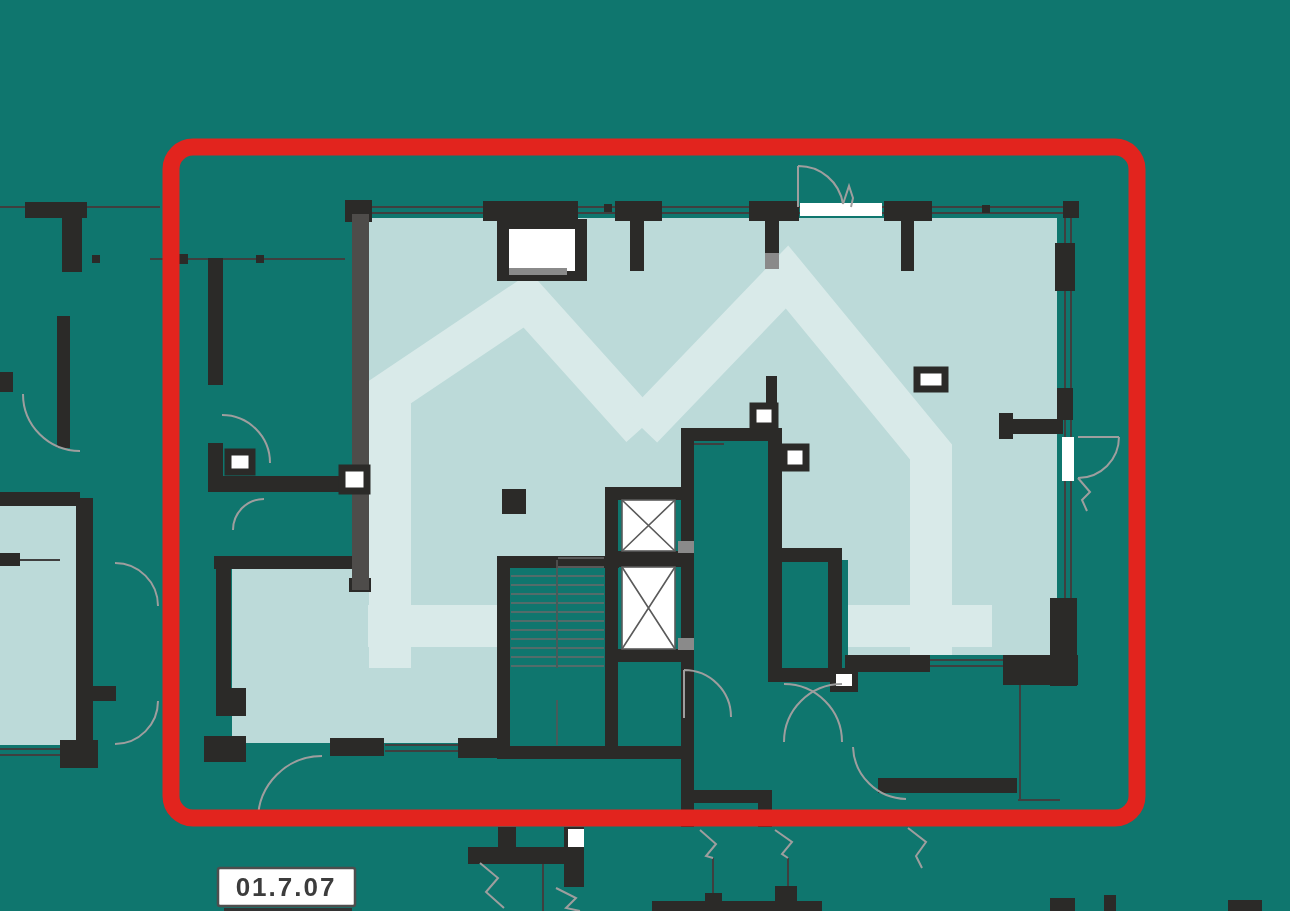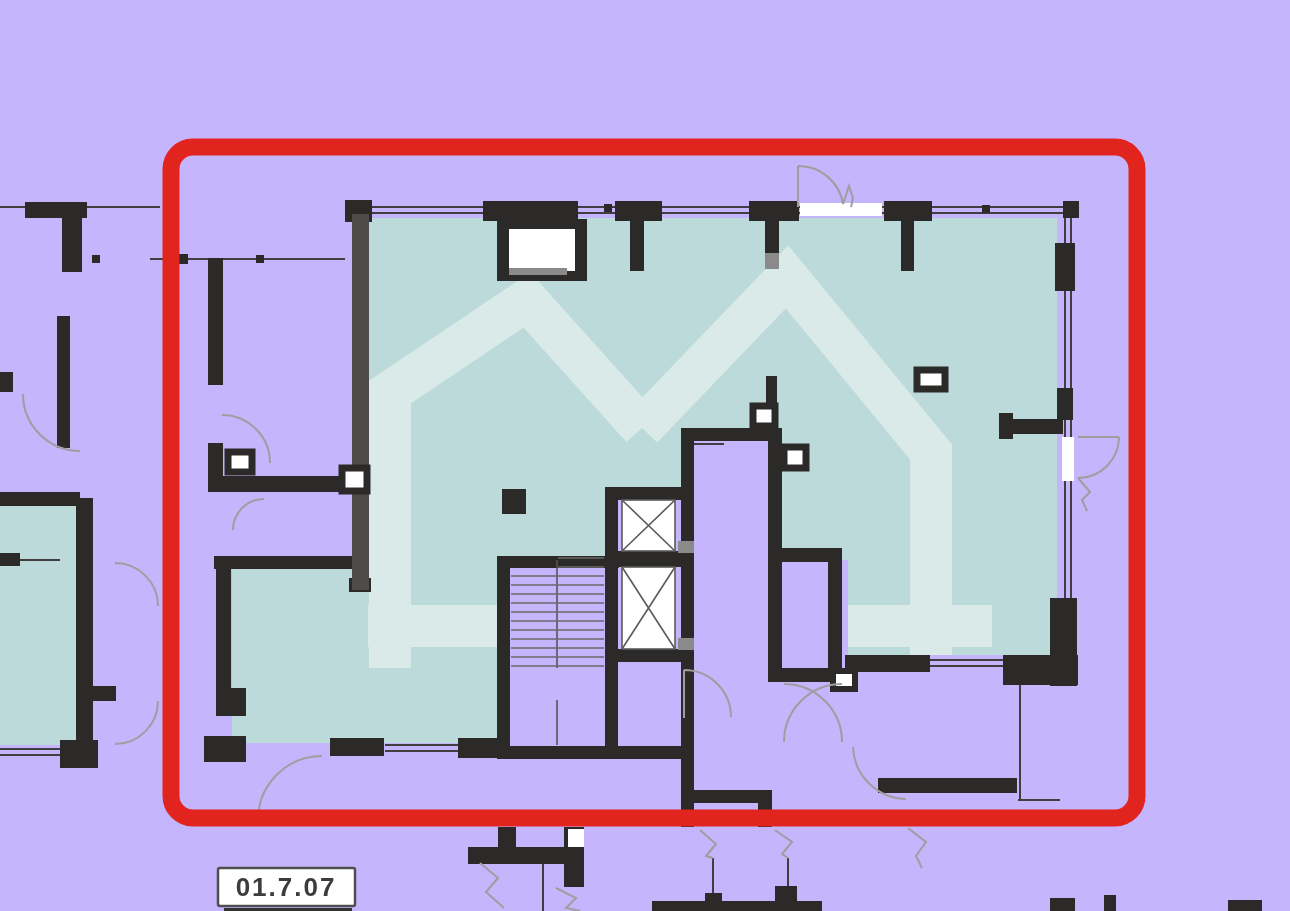--- a/index.html
+++ b/index.html
@@ -1,17 +1,17 @@
 <!DOCTYPE html>
 <html><head>
 <meta charset="utf-8">
 <style>
   html,body{margin:0;padding:0;background:#ffffff;width:1290px;height:911px;overflow:hidden;
             font-family:"Liberation Sans", sans-serif;}
-  .stage{position:relative;width:1290px;height:911px;background:#c4b5fd;}
+  .stage{position:relative;width:1290px;height:911px;background:#0f766e;}
   svg{display:block}
   .unit-label-text{font-family:"Liberation Sans", sans-serif;font-size:26px;font-weight:600;
                    letter-spacing:2px;fill:#3c3c3c;}
 </style>
 </head>
 <body>
 
 <div class="stage">
 <svg width="1290" height="911" viewBox="0 0 1290 911">
 

